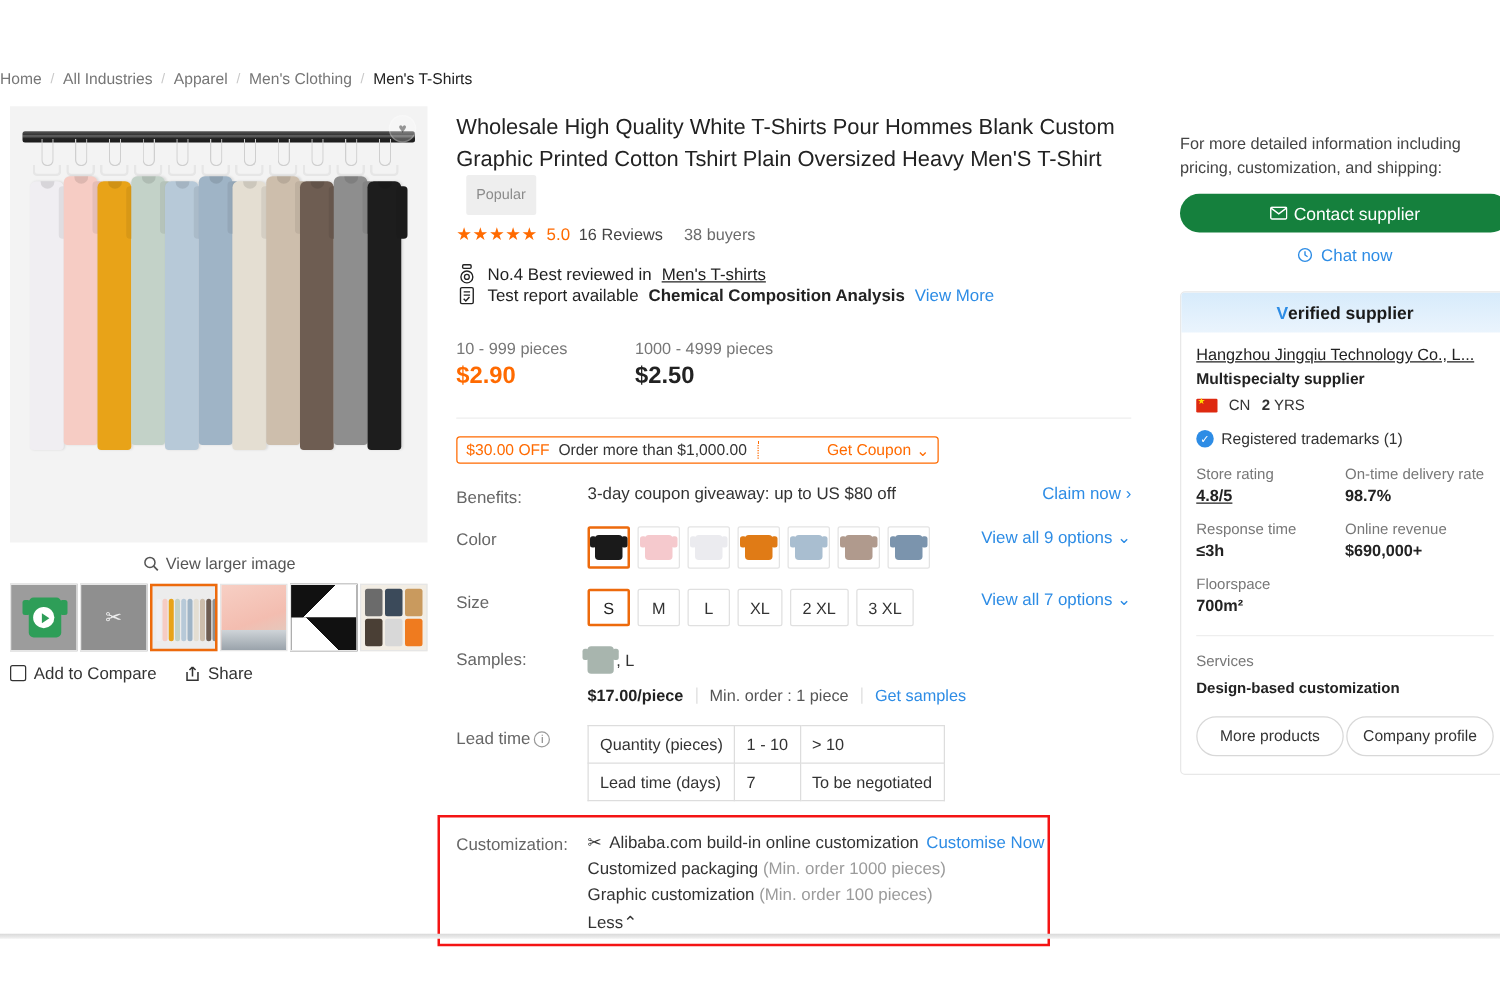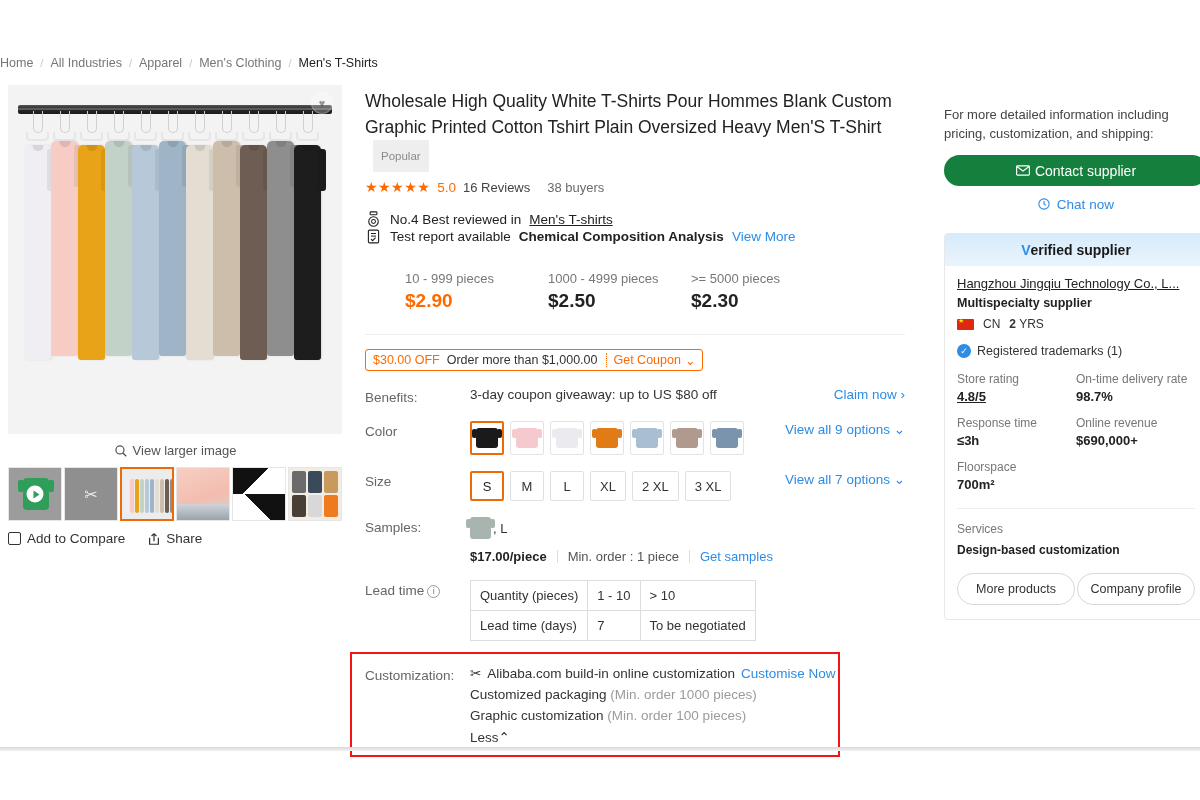--- a/index.html
+++ b/index.html
@@ -144,37 +144,37 @@
 
   .bestreview-row, .testreport-row {
     display:flex; align-items:center; gap:8px; font-size:13.5px; color:#222;
   }
   .bestreview-row { margin-top: 16px; }
   .testreport-row { }
   .ico { width:17px; height:17px; flex:0 0 17px; }
   .ul-link { color:#222; text-decoration: underline; }
   .blue-link { color:#2d8ce5; text-decoration:none; cursor:pointer; }
 
-  .price-row { margin-top: 26px; display:flex;margin-left:40px; }
+  .price-row { margin-top: 26px; display:flex; }
   .price-tier { width: 143px; }
   .price-tier .qty { font-size:13px; color:#777; }
   .price-tier .amt { margin-top:4px; font-size:19px; font-weight:bold; color:#222; }
   .price-tier.first .amt { color:#ff6a00; }
 
   .hr { height:1px; background:#eee; margin-top: 22px; }
 
   .coupon {
     margin-top: 14px; display:inline-flex; align-items:center;
     border:1px solid #ff6a00; border-radius:3px; height:22px;
     font-size:12.5px; overflow:hidden;
   }
   .coupon .off { color:#ff6a00; padding: 0 7px; }
   .coupon .cond { color:#333; padding-right:8px; }
   .coupon .divider { width:1px; height:14px; border-left:1px dotted #ff6a00; }
-  .coupon .get { color:#ff6a00; padding:0 7px; display:flex; gap:4px; cursor:pointer; }
+  .coupon .get { color:#ff6a00; padding:0 7px; display:flex; gap:4px; cursor:pointer;margin-left:48px; }
 
   .spec-row { margin-top: 16px; display:flex; align-items:flex-start; }
   .spec-label { width:105px; flex:0 0 105px; font-size:13.5px; color:#666; padding-top:3px; }
   .spec-body { flex:1; }
   .benefit-line { display:flex; align-items:center; font-size:13.5px; color:#333; }
   .benefit-line .claim { margin-left:auto; color:#2d8ce5; cursor:pointer; }
 
   .swatches { display:flex; align-items:center; gap:6px; }
   .swatch {
     width:34px; height:34px; border:1px solid #e3e3e3; border-radius:2px;
@@ -445,24 +445,20 @@
     </div>
 
     <div class="price-row">
       <div class="price-tier first">
         <div class="qty">10 - 999 pieces</div>
         <div class="amt">$2.90</div>
       </div>
       <div class="price-tier">
         <div class="qty">1000 - 4999 pieces</div>
         <div class="amt">$2.50</div>
-      </div>
-      <div class="price-tier">
-        <div class="qty">&gt;= 5000 pieces</div>
-        <div class="amt">$2.30</div>
       </div>
     </div>
 
     <div class="hr"></div>
 
     <div class="coupon">
       <span class="off">$30.00 OFF</span>
       <span class="cond">Order more than $1,000.00</span>
       <span class="divider"></span>
       <span class="get">

